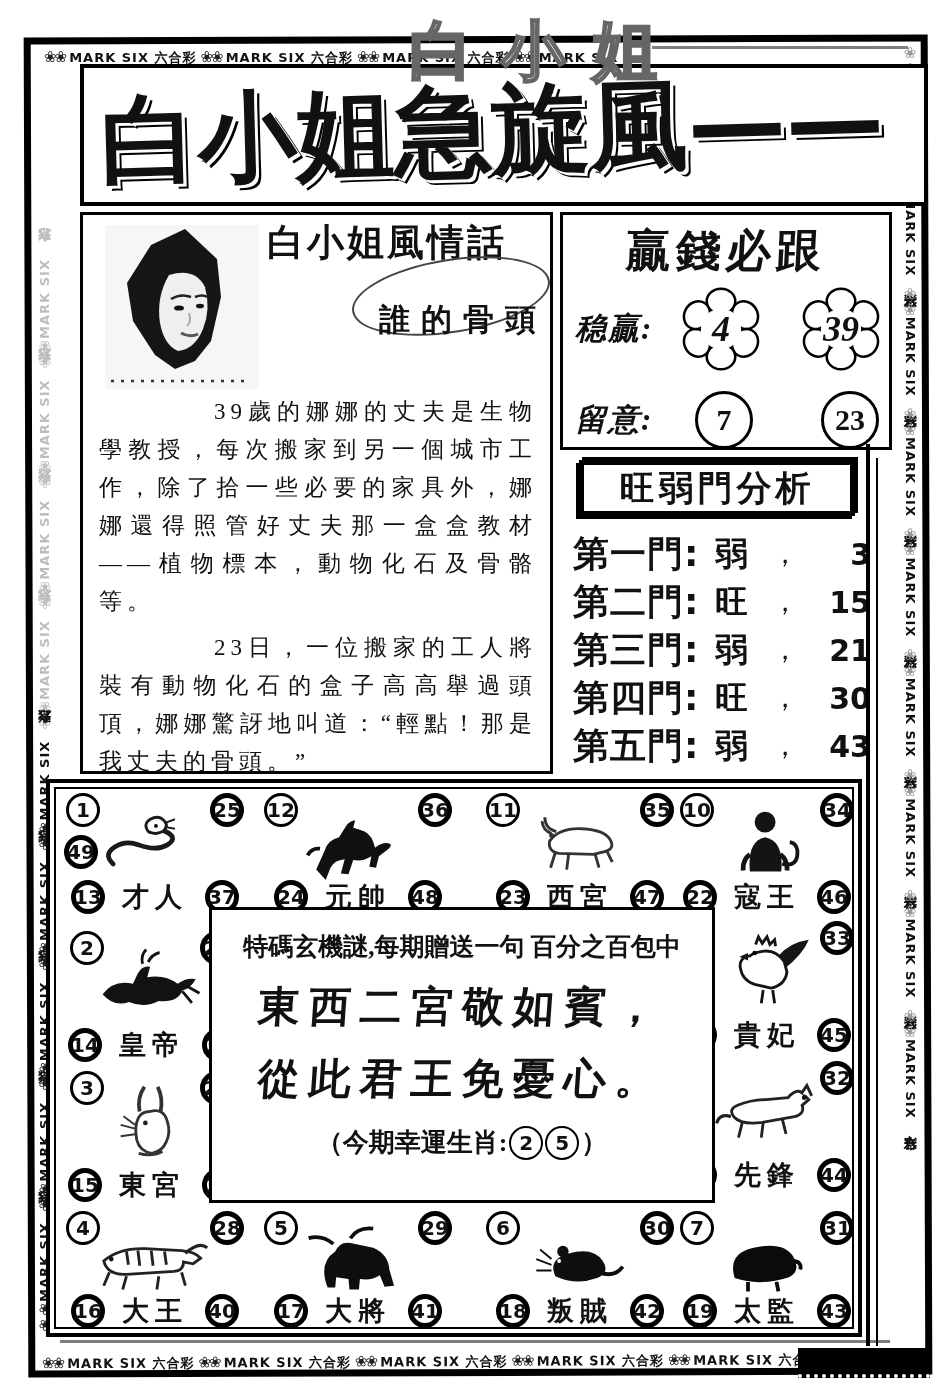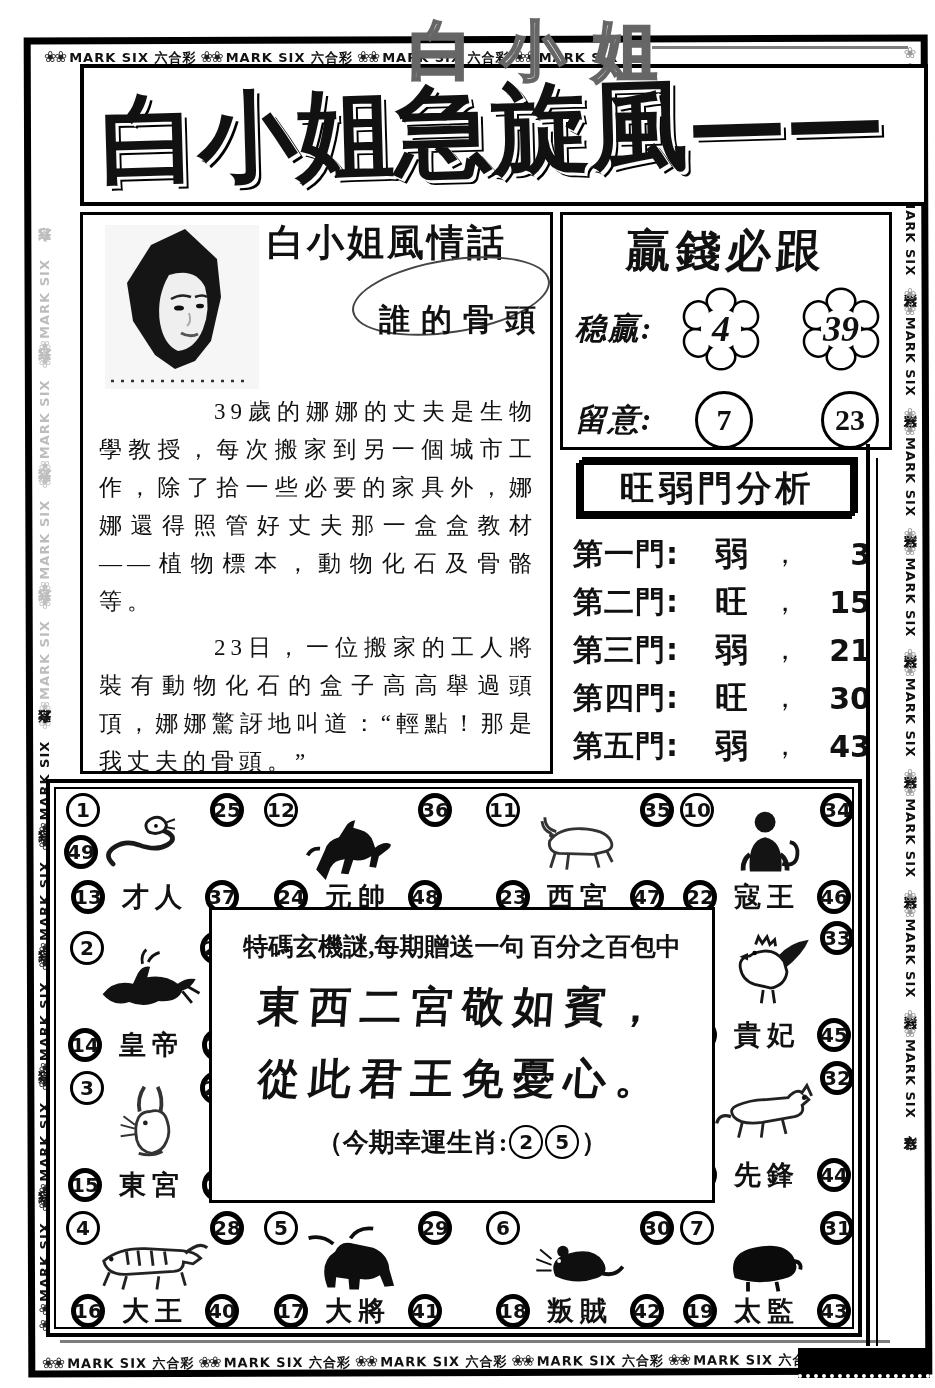--- a/index.html
+++ b/index.html
@@ -61,21 +61,21 @@
       align-items:center;justify-content:center;font-size:30px;font-weight:bold;background:#fff;}
 
   
   #analysis{left:565px;top:452px;width:330px;height:324px;}
   #analysis .atitle{position:absolute;left:14px;top:8px;width:276px;height:56px;border:5px solid #000;
      box-sizing:border-box;text-align:center;line-height:46px;font-size:35px;font-weight:900;
      letter-spacing:4px;font-family:"DejaVu Sans",sans-serif;background:#fff;
      box-shadow:3px -3px 0 #000,-3px 3px 0 #000;}
   .arow{position:absolute;left:8px;width:312px;height:44px;display:flex;align-items:center;
         font-family:"DejaVu Sans",sans-serif;}
-  .arow .alabel{font-size:30px;font-weight:800;width:142px;letter-spacing:1px;}
+  .arow .alabel{font-size:36px;font-weight:800;width:142px;letter-spacing:1px;}
   .arow .astr{font-size:33px;font-weight:900;width:56px;}
   .arow .acomma{font-size:28px;width:44px;}
   .arow .anum{font-size:30px;font-weight:600;flex:1;text-align:right;padding-right:14px;}
 
   
   #vline1{left:866px;top:444px;width:4px;height:902px;background:#000;}
   #vline2{left:876px;top:458px;width:2px;height:888px;background:#000;}
 
   
   #zodiac{left:46px;top:779px;width:816px;height:558px;border:4px solid #000;box-sizing:border-box;background:#fff;}
@@ -89,21 +89,21 @@
   .ncirc{width:34px;height:34px;border-radius:50%;border:3px solid #000;background:#fff;display:flex;
          align-items:center;justify-content:center;font-size:20px;font-weight:bold;
          font-family:"DejaVu Sans",sans-serif;box-sizing:border-box;flex:none;}
   .ncirc.thick{border-width:5px;}
 
   
   #riddle{position:absolute;left:159px;top:124px;width:506px;height:296px;border:3px solid #000;
           box-sizing:border-box;background:#fff;z-index:5;text-align:center;}
   #riddle .rhead{margin-top:20px;font-size:25px;letter-spacing:0px;font-weight:bold;}
   #riddle .rline{font-size:42px;font-weight:900;letter-spacing:9px;margin-top:16px;transform:skewX(-4deg);}
-  #riddle .rfoot{margin-top:18px;font-size:26px;font-weight:bold;display:flex;justify-content:center;align-items:flex-start;gap:2px;}
+  #riddle .rfoot{margin-top:18px;font-size:26px;font-weight:bold;display:flex;justify-content:center;align-items:flex-end;gap:2px;}
   .lucky{display:inline-flex;width:30px;height:30px;border:2px solid #000;border-radius:50%;
          align-items:center;justify-content:center;font-size:20px;font-weight:bold;
          font-family:"DejaVu Sans",sans-serif;}
 </style>
 </head>
 <body>
 
 <div class="page">
 
   <div class="frame"></div>

